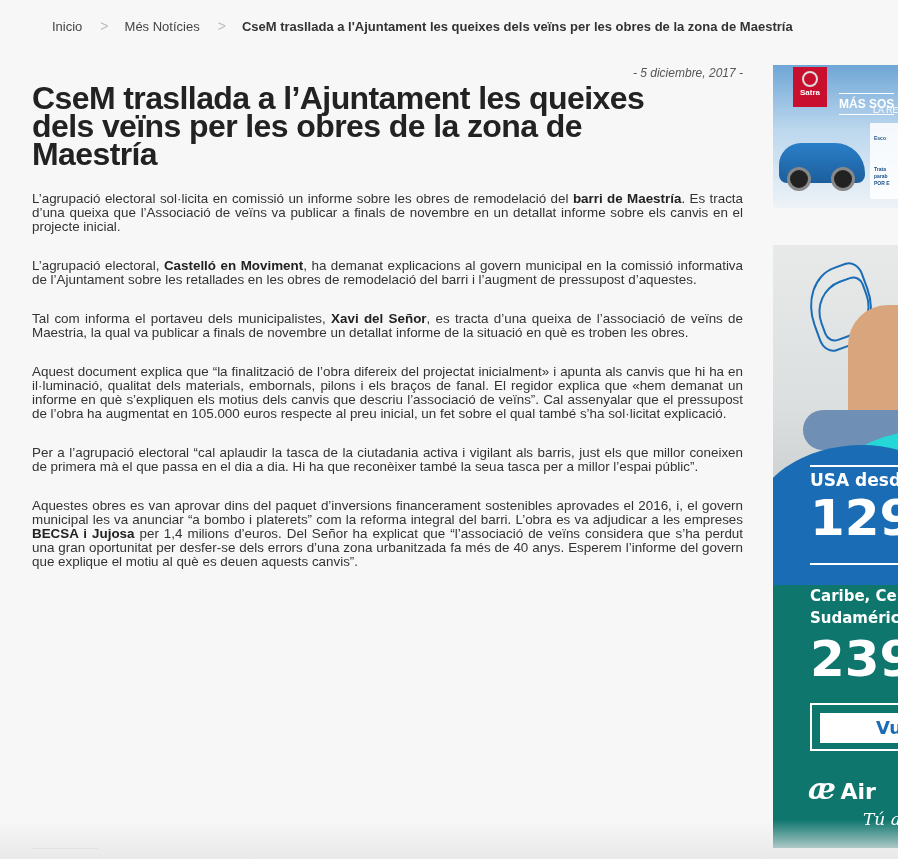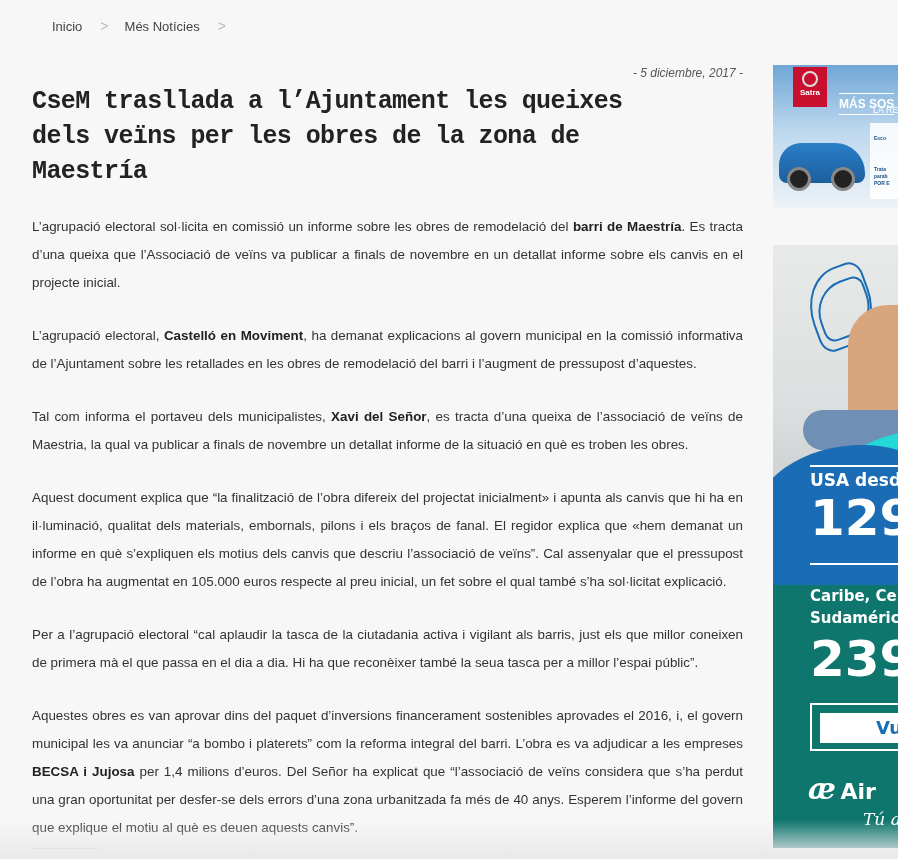--- a/index.html
+++ b/index.html
@@ -21,31 +21,31 @@
     .breadcrumb .sep { color: #bbb; margin: 0 16px 0 18px; font-size: 14px; }
     .breadcrumb .current { font-weight: bold; color: #333; font-size: 13px; }
 
     
     .article { position: absolute; left: 32px; top: 64px; width: 711px; }
     .date {
       text-align: right; font-size: 12px; font-style: italic; color: #555;
       height: 18px; line-height: 18px;
     }
     .title {
-      font-family: Liberation Mono, monospace;
-      font-weight: bold; font-size: 25px; line-height: 35px;
+      font-family: Liberation Sans, sans-serif;
+      font-weight: bold; font-size: 32px; line-height: 28px;
       color: #222; letter-spacing: -0.6px;
       margin-top: 2px; width: 660px;
     }
     .author {
       margin-top: 28px; font-size: 13px; font-weight: bold; color: #f0952a;
     }
     .body { margin-top: 24px; }
     .body p {
-      font-size: 13.4px; line-height: 28px; color: #333;
+      font-size: 13.4px; line-height: 14px; color: #333;
       text-align: justify; margin-bottom: 25px;
     }
     .body p b { color: #222; }
     .divider {
       position: absolute; left: 32px; top: 848px; width: 66px; height: 1px;
       background: #ccc;
     }
     .bottom-fade {
       position: absolute; left: 0; top: 820px; width: 898px; height: 39px;
       background: linear-gradient(#f7f7f700, #e9e9e9);
@@ -146,20 +146,21 @@
 </head>
 <body>
 
 <div class="page">
 
   <nav class="breadcrumb">
     <a class="crumb">Inicio</a>
     <span class="sep">&gt;</span>
     <a class="crumb">Més Notícies</a>
     <span class="sep">&gt;</span>
+    <span class="current">CseM trasllada a l'Ajuntament les queixes dels veïns per les obres de la zona de Maestría</span>
   </nav>
 
   <article class="article">
     <div class="date">- 5 diciembre, 2017 -</div>
     <h1 class="title">CseM trasllada a l’Ajuntament les queixes dels veïns per les obres de la zona de Maestría</h1>
     <div class="body" id="article-body">
         <p><span>L’agrupació electoral sol·licita en comissió un informe sobre les obres de remodelació del </span><b>barri de Maestría</b><span>. Es tracta d’una queixa que l’Associació de veïns va publicar a finals de novembre en un detallat informe sobre els canvis en el projecte inicial.</span></p>
         <p><span>L’agrupació electoral, </span><b>Castelló en Moviment</b><span>, ha demanat explicacions al govern municipal en la comissió informativa de l’Ajuntament sobre les retallades en les obres de remodelació del barri i l’augment de pressupost d’aquestes.</span></p>
         <p><span>Tal com informa el portaveu dels municipalistes, </span><b>Xavi del Señor</b><span>, es tracta d’una queixa de l’associació de veïns de Maestria, la qual va publicar a finals de novembre un detallat informe de la situació en què es troben les obres.</span></p>
         <p><span>Aquest document explica que “la finalització de l’obra difereix del projectat inicialment» i apunta als canvis que hi ha en il·luminació, qualitat dels materials, embornals, pilons i els braços de fanal. El regidor explica que «hem demanat un informe en què s’expliquen els motius dels canvis que descriu l’associació de veïns”. Cal assenyalar que el pressupost de l’obra ha augmentat en 105.000 euros respecte al preu inicial, un fet sobre el qual també s’ha sol·licitat explicació.</span></p>

